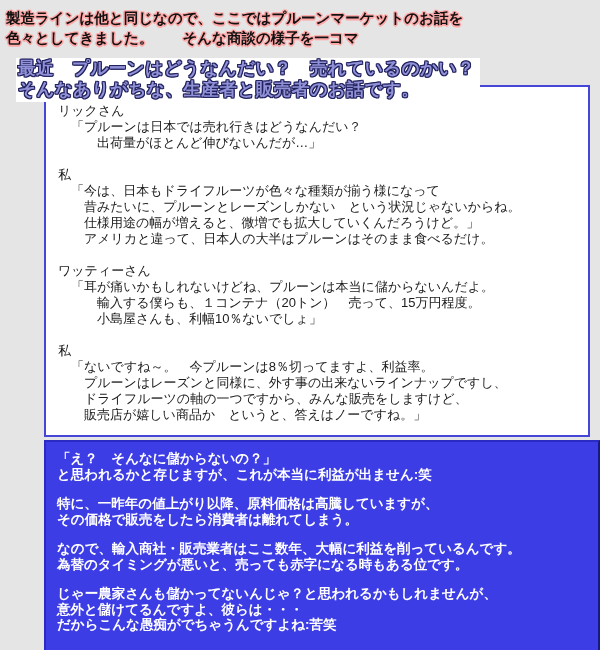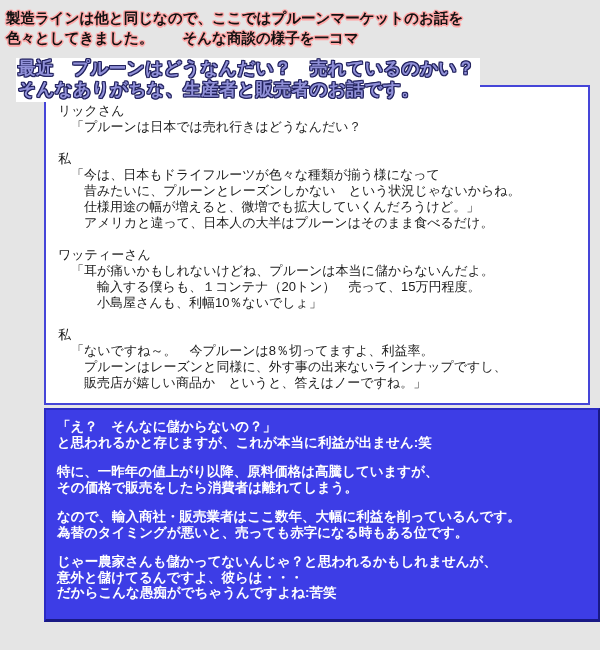--- a/index.html
+++ b/index.html
@@ -91,20 +91,21 @@
 
   <div class="headline-wrap">
     <h1 class="headline"><span>最近　プルーンはどうなんだい？　売れているのかい？</span><br><span>そんなありがちな、生産者と販売者のお話です。</span></h1>
   </div>
 
   <div class="dialogue-box">
 
     <div class="dlg-block">
       <div class="dlg-speaker">リックさん</div>
       <div class="dlg-line">　「プルーンは日本では売れ行きはどうなんだい？</div>
+      <div class="dlg-line">　　　出荷量がほとんど伸びないんだが…」</div>
     </div>
 
     <div class="dlg-block">
       <div class="dlg-speaker">私</div>
       <div class="dlg-line">　「今は、日本もドライフルーツが色々な種類が揃う様になって</div>
       <div class="dlg-line">　　昔みたいに、プルーンとレーズンしかない　という状況じゃないからね。</div>
       <div class="dlg-line">　　仕様用途の幅が増えると、微増でも拡大していくんだろうけど。」</div>
       <div class="dlg-line">　　アメリカと違って、日本人の大半はプルーンはそのまま食べるだけ。</div>
     </div>
 
@@ -112,20 +113,21 @@
       <div class="dlg-speaker">ワッティーさん</div>
       <div class="dlg-line">　「耳が痛いかもしれないけどね、プルーンは本当に儲からないんだよ。</div>
       <div class="dlg-line">　　　輸入する僕らも、１コンテナ（20トン）　売って、15万円程度。</div>
       <div class="dlg-line">　　　小島屋さんも、利幅10％ないでしょ」</div>
     </div>
 
     <div class="dlg-block">
       <div class="dlg-speaker">私</div>
       <div class="dlg-line">　「ないですね～。　今プルーンは8％切ってますよ、利益率。</div>
       <div class="dlg-line">　　プルーンはレーズンと同様に、外す事の出来ないラインナップですし、</div>
+      <div class="dlg-line">　　ドライフルーツの軸の一つですから、みんな販売をしますけど、</div>
       <div class="dlg-line">　　販売店が嬉しい商品か　というと、答えはノーですね。」</div>
     </div>
 
   </div>
 
   <div class="commentary-box">
 
     <div class="cmt-para">
       <div class="cmt-line">「え？　そんなに儲からないの？」</div>
       <div class="cmt-line">と思われるかと存じますが、これが本当に利益が出ません:笑</div>

